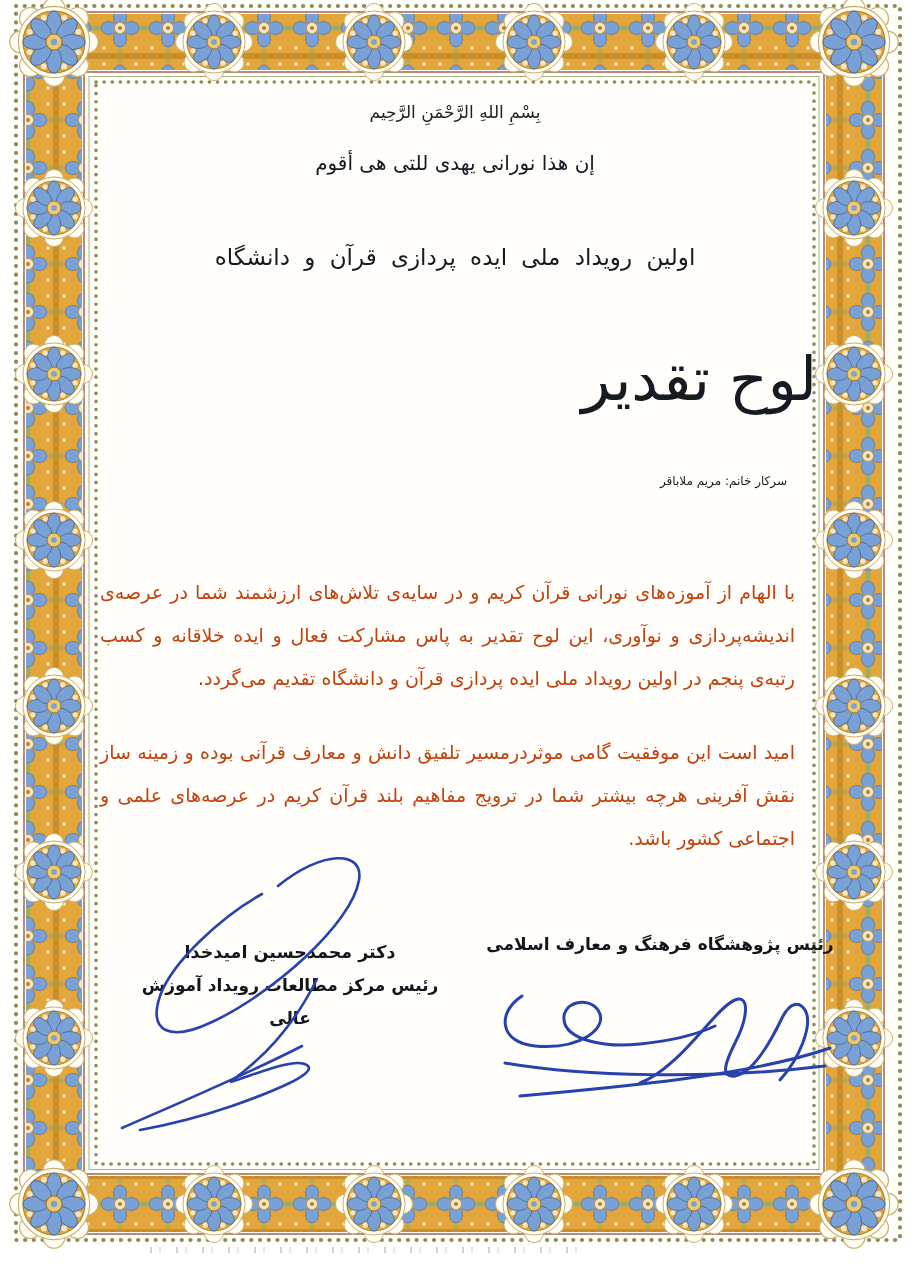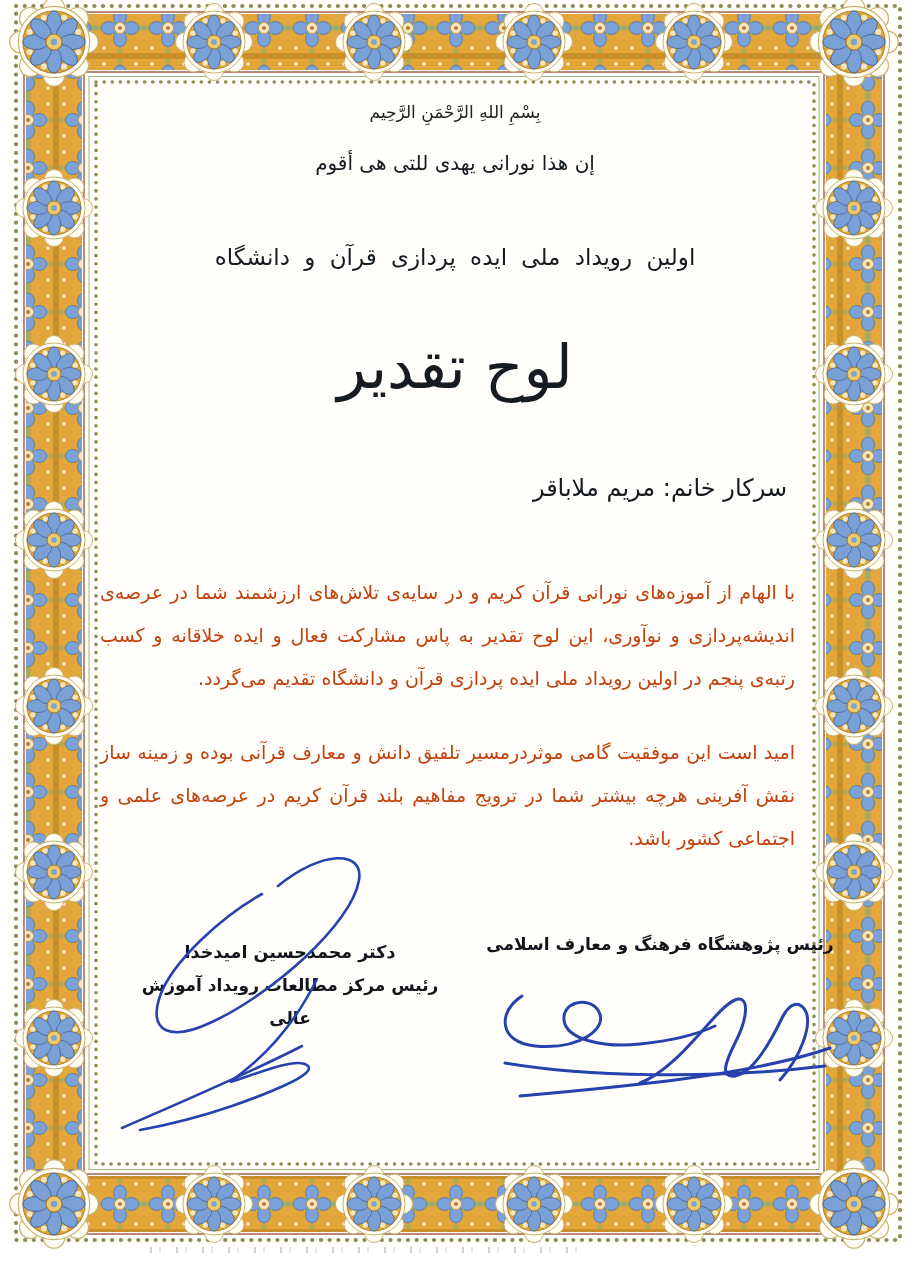--- a/index.html
+++ b/index.html
@@ -7,21 +7,21 @@
     width:915px;height:1280px;position:relative;overflow:hidden;
     background:#ffffff;
     font-family:"DejaVu Sans", sans-serif;
   }
   .cert-text{position:absolute;color:#161b22;font-weight:normal;}
   .centered{left:105px;width:700px;text-align:center;}
   .bismillah{top:102px;font-size:17px;color:#222;}
   .verse{top:151px;font-size:20px;}
   .event-title{top:244px;font-size:23px;word-spacing:7px;letter-spacing:.5px;}
   .main-title{top:332px;font-size:60px;}
-  .recipient{top:474px;right:128px;font-size:24px;direction:rtl;}
+  .recipient{top:474px;right:128px;font-size:12px;direction:rtl;}
   .body-par{
     right:120px;left:100px;font-size:19px;line-height:2.25;
     direction:rtl;text-align:justify;color:#c2410c;
   }
   .par1{top:552px;}
   .par2{top:712px;}
   .sig-block{position:absolute;direction:rtl;text-align:center;color:#12161c;font-weight:bold;}
   .sig-right{left:480px;width:360px;top:928px;}
   .sig-left{left:120px;width:340px;top:936px;}
   .sig-name{font-size:17.5px;line-height:1.9;}
@@ -182,21 +182,21 @@
   <use href="#rosette" transform="translate(854,872)"></use>
   <use href="#rosette" transform="translate(854,1038)"></use>
 </svg>
 
 <div class="cert-text centered bismillah" dir="rtl" lang="fa">بِسْمِ اللهِ الرَّحْمَنِ الرَّحِيم</div>
 
 <div class="cert-text centered verse" dir="rtl" lang="fa">إن هذا نورانی یهدی للتی هی أقوم</div>
 
 <div class="cert-text centered event-title" dir="rtl" lang="fa">اولین رویداد ملی ایده پردازی قرآن و دانشگاه</div>
 
-<h1 class="cert-text centered main-title" style="margin:0;" dir="rtl" lang="fa">لوح تقدیر</h1>
+<h1 class="cert-text centered main-title" style="margin:12px;text-align:right;" dir="rtl" lang="fa">لوح تقدیر</h1>
 
 <div class="cert-text recipient" dir="rtl" lang="fa">سرکار خانم: مریم ملاباقر</div>
 
 <p class="cert-text body-par par1" lang="fa">با الهام از آموزه‌های نورانی قرآن کریم و در سایه‌ی تلاش‌های ارزشمند شما در عرصه‌ی اندیشه‌پردازی و نوآوری، این لوح تقدیر به پاس مشارکت فعال و ایده خلاقانه و کسب رتبه‌ی پنجم در اولین رویداد ملی ایده پردازی قرآن و دانشگاه تقدیم می‌گردد.</p>
 
 <p class="cert-text body-par par2" lang="fa">امید است این موفقیت گامی موثردرمسیر تلفیق دانش و معارف قرآنی بوده و زمینه ساز نقش آفرینی هرچه بیشتر شما در ترویج مفاهیم بلند قرآن کریم در عرصه‌های علمی و اجتماعی کشور باشد.</p>
 
 <div class="sig-block sig-right">
   <div class="sig-title">رئیس پژوهشگاه فرهنگ و معارف اسلامی</div>
 </div>

